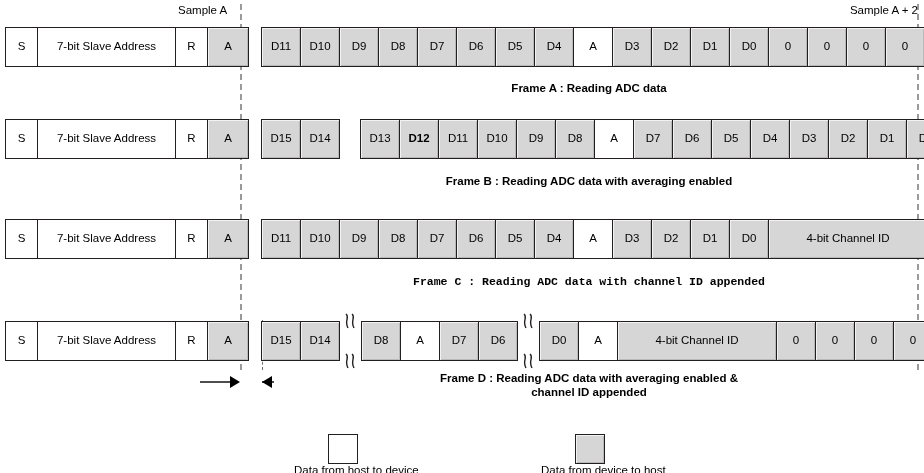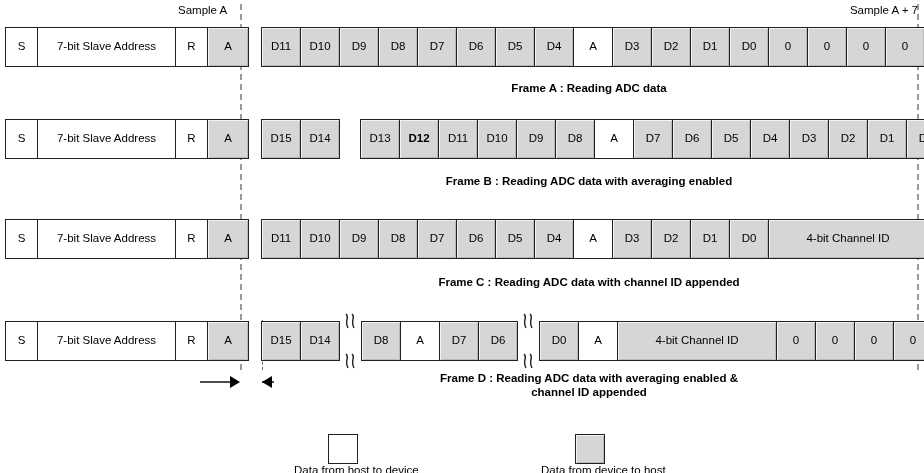--- a/index.html
+++ b/index.html
@@ -120,21 +120,21 @@
 </head>
 <body>
 
 <div id="stage">
 
   <div class="vguide" style="left:240px; top:4px; height:366px;"></div>
   <div class="vguide solid-short" style="left:262px; top:320px; height:50px; border-left-style:dashed;"></div>
   <div class="vguide" style="left:917px; top:4px; height:366px;"></div>
 
   <div class="sample-label" style="left:178px; top:4px;">Sample A</div>
-  <div class="sample-label" style="right:6px; top:4px;">Sample A + 7</div>
+  <div class="sample-label" style="right:6px; top:4px;">Sample A + 2</div>
 
   <div id="frames-layer">
       <div class="frame-row" style="left: 5px; top: 27px;">
         <div class="cell host" style="width: 33px;">S</div>
         <div class="cell host" style="width: 139px;">7-bit Slave Address</div>
         <div class="cell host" style="width: 33px;">R</div>
         <div class="cell dev" style="width: 42px;">A</div>
       </div>
       <div class="frame-row" style="left: 261px; top: 27px;">
         <div class="cell dev" style="flex: 0 0 40px;">D11</div>
@@ -197,21 +197,21 @@
         <div class="cell dev" style="flex: 0 0 40px;">D6</div>
         <div class="cell dev" style="flex: 0 0 40px;">D5</div>
         <div class="cell dev" style="flex: 0 0 40px;">D4</div>
         <div class="cell host" style="flex: 0 0 40px;">A</div>
         <div class="cell dev" style="flex: 0 0 40px;">D3</div>
         <div class="cell dev" style="flex: 0 0 40px;">D2</div>
         <div class="cell dev" style="flex: 0 0 40px;">D1</div>
         <div class="cell dev" style="flex: 0 0 40px;">D0</div>
         <div class="cell dev" style="flex: 0 0 160px;">4-bit Channel ID</div>
       </div>
-      <div class="caption" style="left: 261px; width: 656px; top: 275px;">Frame C : Reading ADC data with channel ID appended</div>
+      <div class="caption" style="left: 261px; width: 656px; top: 275px; font-family: Liberation Mono, monospace;">Frame C : Reading ADC data with channel ID appended</div>
       <div class="frame-row" style="left: 5px; top: 321px;">
         <div class="cell host" style="width: 33px;">S</div>
         <div class="cell host" style="width: 139px;">7-bit Slave Address</div>
         <div class="cell host" style="width: 33px;">R</div>
         <div class="cell dev" style="width: 42px;">A</div>
       </div>
       <div class="frame-row" style="left: 261px; top: 321px;">
         <div class="cell dev" style="flex: 0 0 40px;">D15</div>
         <div class="cell dev" style="flex: 0 0 40px;">D14</div>
         <div class="gap" style="flex: 0 0 22px;">

